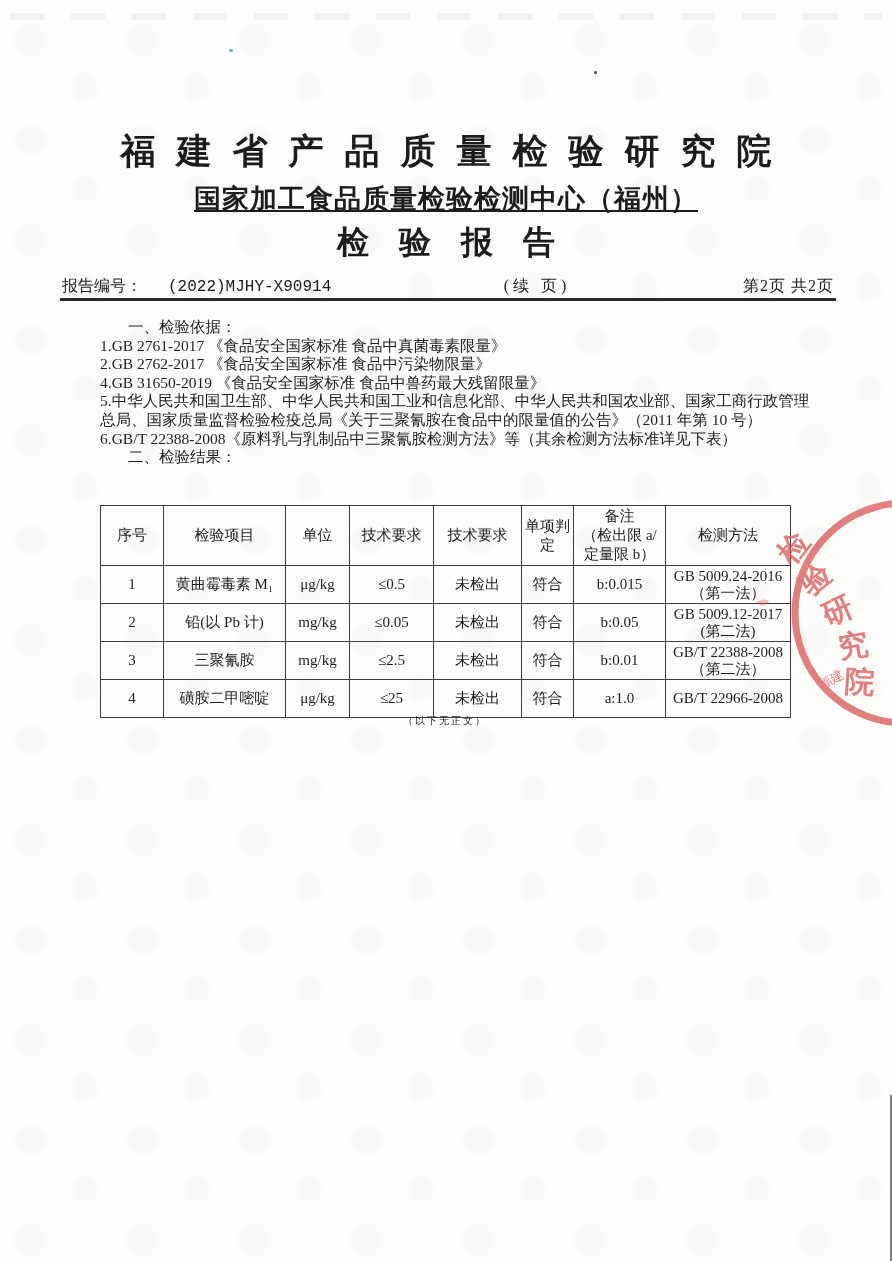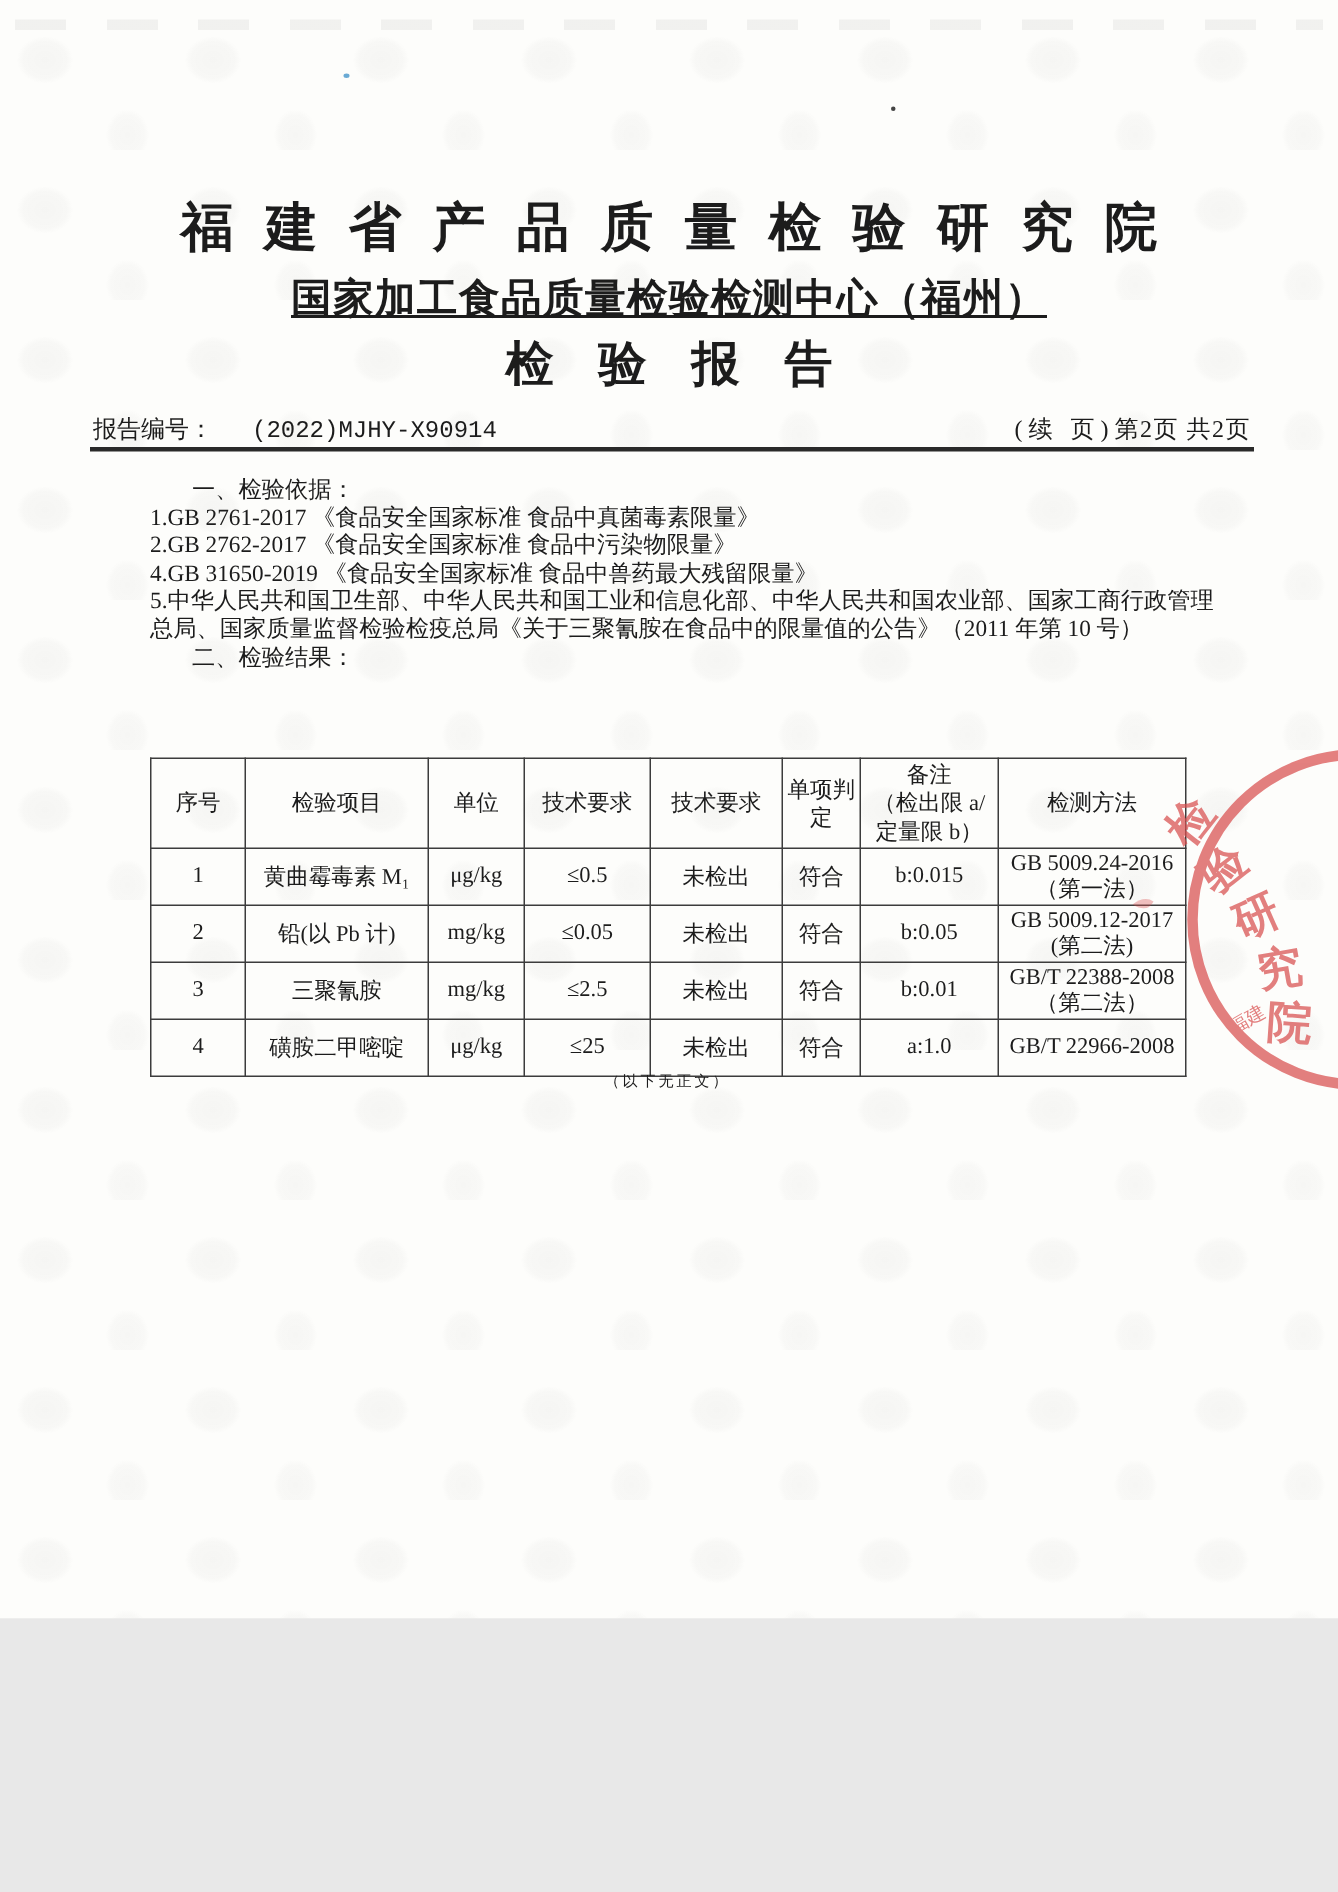--- a/index.html
+++ b/index.html
@@ -1,19 +1,19 @@
 <!DOCTYPE html>
 <html><head>
 <meta charset="utf-8">
 <style>
   html, body { margin: 0; padding: 0; background: #e8e8e8; }
   .page {
     position: relative;
     width: 892px;
-    height: 1079px;
+    height: 1261px;
     margin: 0 auto;
     background-color: #fdfdfb;
     
     background-image:
       radial-gradient(ellipse 26px 22px at 30px 40px, rgba(60,60,60,0.040) 0%, rgba(60,60,60,0.028) 55%, rgba(60,60,60,0.0) 72%),
       radial-gradient(ellipse 20px 24px at 85px 90px, rgba(60,60,60,0.034) 0%, rgba(60,60,60,0.022) 55%, rgba(60,60,60,0.0) 72%);
     background-size: 112px 100px, 112px 100px;
     font-family: "Liberation Serif", "DejaVu Serif", serif;
     color: #1c1c1c;
     overflow: hidden;
@@ -48,21 +48,21 @@
     text-align: center; font-size: 32px; font-weight: bold;
     letter-spacing: 30px; text-indent: 30px; white-space: nowrap;
   }
 
   .info-row {
     position: absolute; left: 62px; right: 58px; top: 276px;
     font-size: 16px; display: flex; align-items: baseline;
   }
   .info-left { white-space: nowrap; }
   .info-number { margin-left: 26px; font-family: Liberation Mono, monospace; }
-  .info-center { flex: 1; text-align: right; letter-spacing: 4px; }
+  .info-center { flex: 1; text-align: center; letter-spacing: 4px; }
   .info-right { white-space: nowrap; letter-spacing: 1px; }
   .rule {
     position: absolute; left: 60px; top: 298px; width: 776px; height: 3px;
     background: #2a2a2a;
   }
 
   .body-text {
     position: absolute; left: 100px; top: 318px; width: 712px;
     font-size: 15.5px; line-height: 18.6px;
   }
@@ -122,20 +122,21 @@
     <span class="info-right">第2页  共2页</span>
   </div>
   <div class="rule"></div>
 
   <div class="body-text">
     <p class="heading">一、检验依据：</p>
     <p>1.GB 2761-2017 《食品安全国家标准 食品中真菌毒素限量》</p>
     <p>2.GB 2762-2017 《食品安全国家标准 食品中污染物限量》</p>
     <p>4.GB 31650-2019 《食品安全国家标准 食品中兽药最大残留限量》</p>
     <p>5.中华人民共和国卫生部、中华人民共和国工业和信息化部、中华人民共和国农业部、国家工商行政管理总局、国家质量监督检验检疫总局《关于三聚氰胺在食品中的限量值的公告》（2011 年第 10 号）</p>
+    <p>6.GB/T 22388-2008《原料乳与乳制品中三聚氰胺检测方法》等（其余检测方法标准详见下表）</p>
     <p class="heading">二、检验结果：</p>
   </div>
 
   <table class="results-table">
     <colgroup>
       <col class="col-seq">
         <col class="col-item">
         <col class="col-unit">
         <col class="col-req">
       <col class="col-res">

